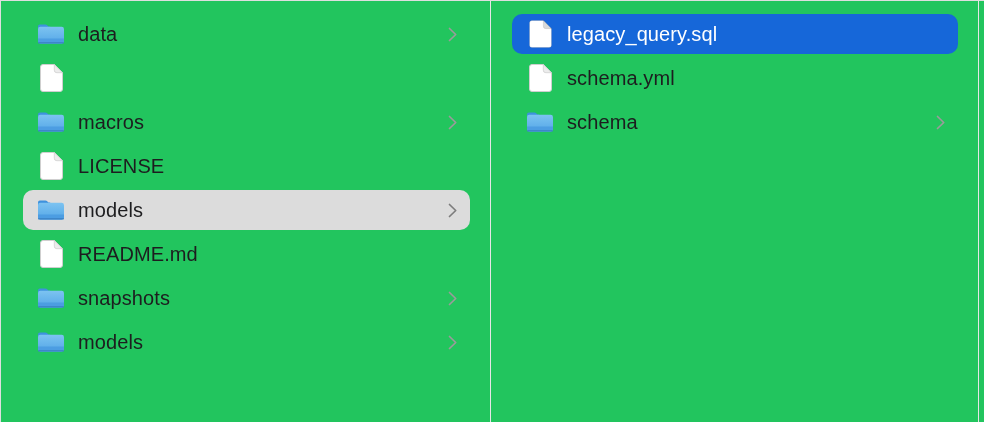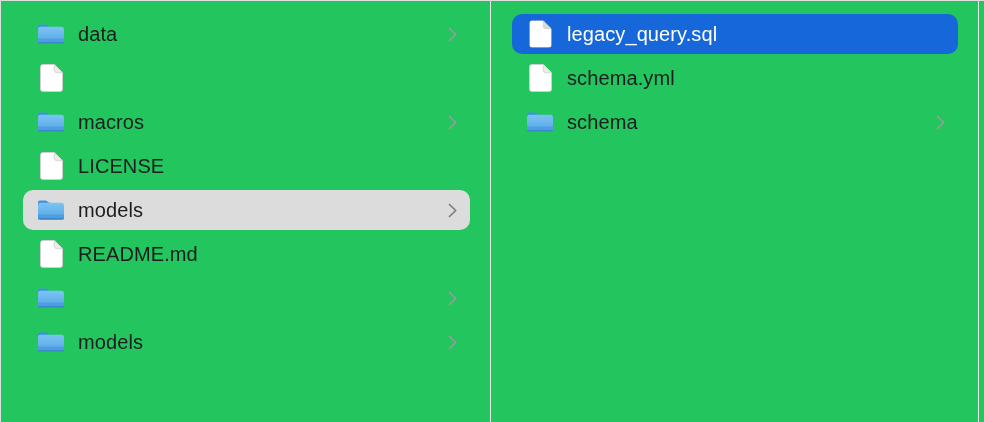--- a/index.html
+++ b/index.html
@@ -190,20 +190,21 @@
                   <stop offset="0" stop-color="#7cc3f1"></stop>
                   <stop offset="1" stop-color="#55a7e7"></stop>
                 </linearGradient>
               </defs>
               <path d="M1 8 V3.4 Q1 1.6 2.8 1.6 H8.4 Q9.5 1.6 10.2 2.3 L11.4 3.6 H13.2 V8 Z" fill="#3e92dd"></path>
               <rect x="1" y="3.8" width="26" height="16.6" rx="2.4" fill="url(#fg)"></rect>
               <path d="M1 15.4 h26 v2.8 a2.4 2.4 0 0 1 -2.4 2.4 h-21.2 a2.4 2.4 0 0 1 -2.4 -2.4 z" fill="#4c9de2"></path>
               <rect x="1" y="19.1" width="26" height="1.3" rx="0.65" fill="#3d86c9"></rect>
             </svg>
           </span>
+          <span class="label">snapshots</span>
           <span class="chevron">
             <svg width="11" height="17" viewBox="0 0 11 17">
               <path d="M2.5 2.5 L8.7 8.5 L2.5 14.5" fill="none" stroke="currentColor" stroke-width="1.7" stroke-linecap="round" stroke-linejoin="round"></path>
             </svg>
           </span>
         </div>
       </div>
       <div class="row">
         <div class="row-inner">
           <span class="icon">

